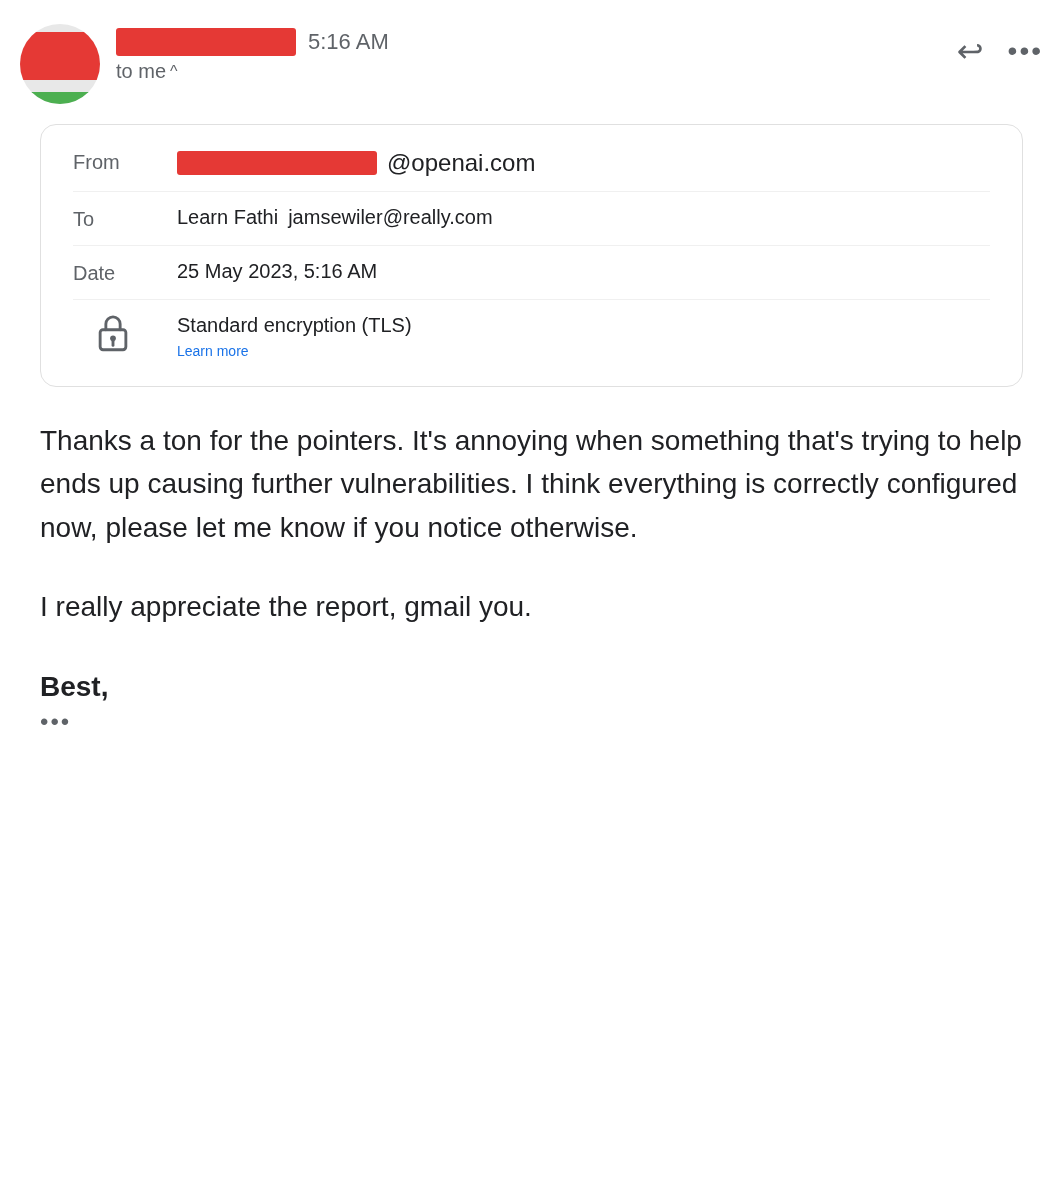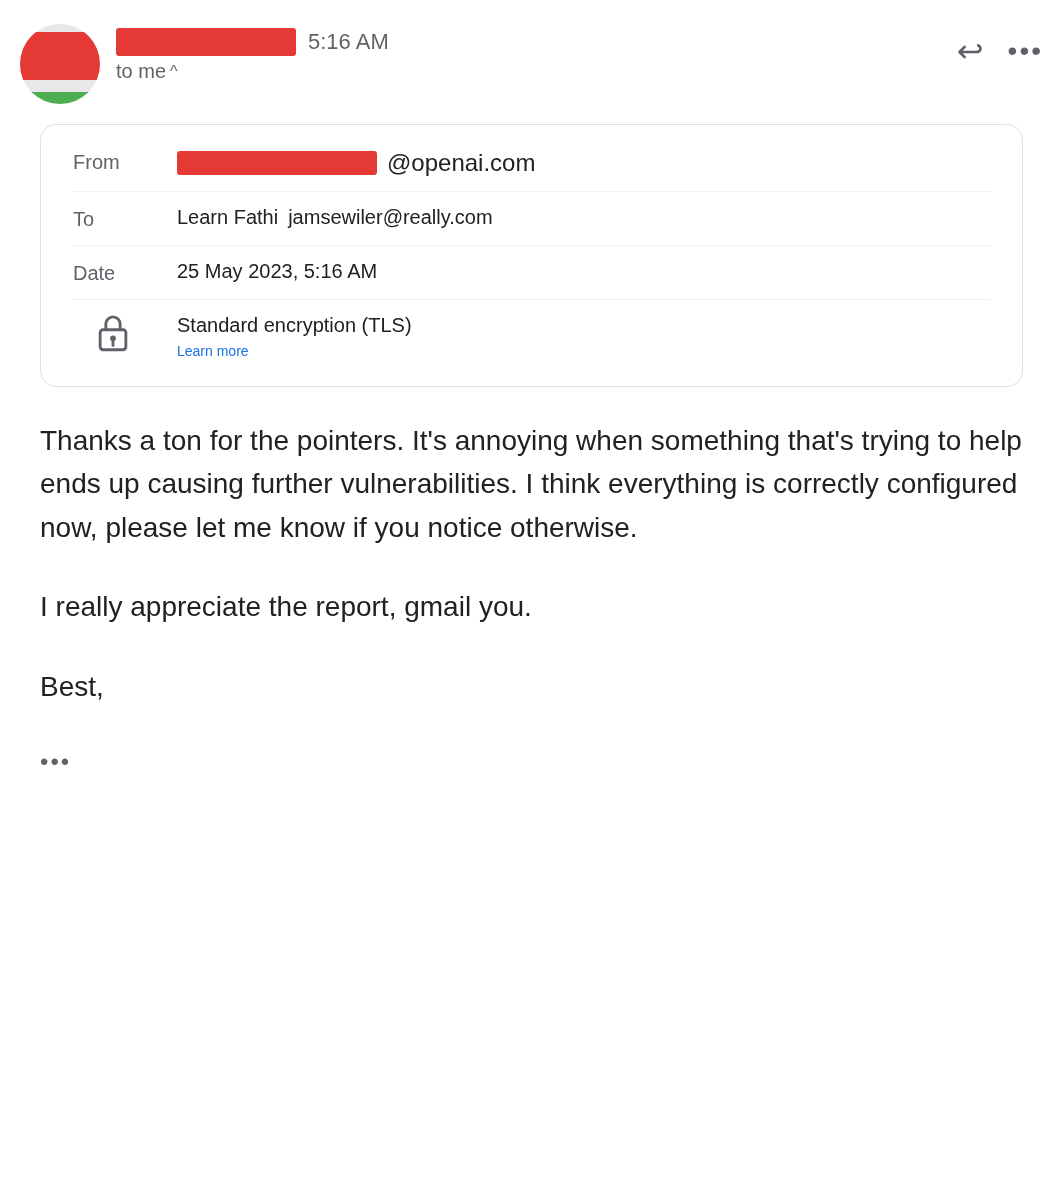--- a/index.html
+++ b/index.html
@@ -198,21 +198,21 @@
       font-size: 28px;
       line-height: 1.55;
       color: #202124;
     }
 
     .email-body p {
       margin-bottom: 36px;
     }
 
     .email-body .signature {
-      margin-bottom: 40px;
+      font-weight: bold;
     }
 
     .ellipsis-bottom {
       font-size: 24px;
       color: #5f6368;
       padding: 0 20px;
       letter-spacing: 2px;
     }
 
     .chevron-icon {

